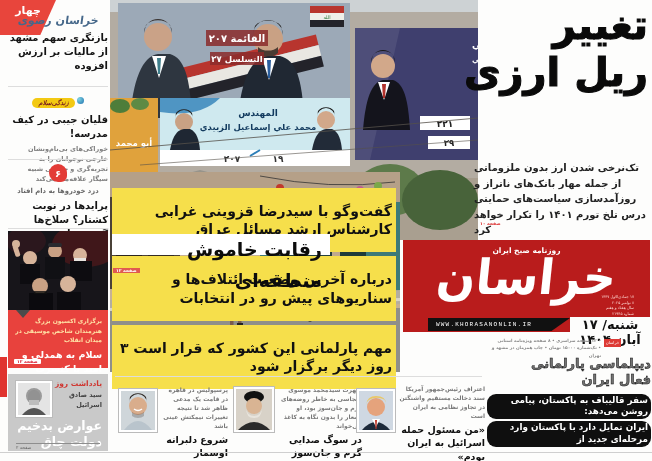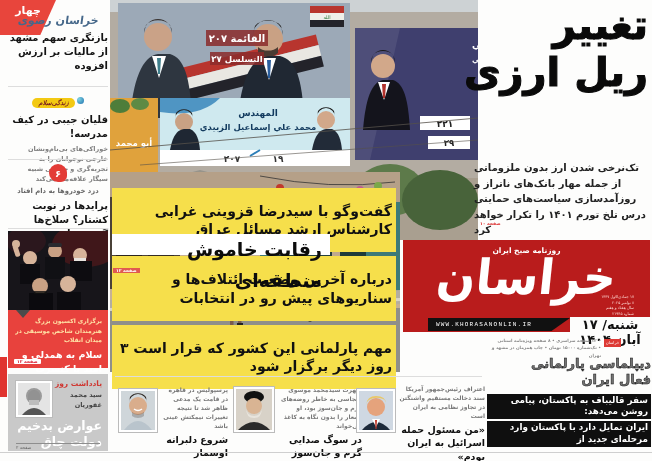--- a/index.html
+++ b/index.html
@@ -48,21 +48,21 @@
   .urlbar{position:absolute;left:25px;bottom:1px;width:142px;height:13px;background:#111;
           clip-path:polygon(0 0,100% 0,87% 100%,0 100%);color:#fff;direction:ltr;
           font-family:"Liberation Mono","DejaVu Sans Mono",monospace;font-size:6px;letter-spacing:1.2px;
           line-height:13px;padding-left:8px;box-sizing:border-box;}
   .datebox{position:absolute;right:0;bottom:0;width:80px;height:15px;background:#fdfdfc;color:#111;
            font-size:13px;font-weight:900;text-align:center;line-height:15px;}
   .meta{font-size:4.3px;color:#8a8a8a;font-weight:700;line-height:1.7;text-align:right;}
   .minilogo{background:#dd3a35;color:#fff;font-size:4px;text-align:center;line-height:8px;}
   .dip-t{font-size:13px;font-weight:700;color:#737373;line-height:1.25;-webkit-text-stroke:.5px #101010;}
   .bline{display:inline-block;background:#0f0f0f;color:#fff;font-size:8.8px;font-weight:700;
-         padding:1px 3px;margin-top:2px;line-height:1.35;}
+         padding:1px 3px;margin-top:2px;line-height:1.35;border-radius:9px;}
   .card-k{font-size:6px;color:#777;font-weight:700;line-height:1.5;text-align:right;}
   .card-t{font-size:9.5px;color:#111;font-weight:900;line-height:1.4;text-align:right;margin-top:3px;}
   .ribbon{background:#e8453c;clip-path:polygon(0 0,100% 0,72% 100%,0 100%);color:#fff;
           font-size:11px;font-weight:900;line-height:22px;text-align:center;transform-origin:0 0;}
 </style>
 </head>
 <body>
 
 <div id="page">
 
@@ -126,21 +126,21 @@
     <span class="lbl">یادداشت روز</span>
     <div class="abs frame" style="left:7px;top:6px;width:38px;height:38px;">
       <svg width="32" height="32" viewBox="0 0 32 32">
         <rect width="32" height="32" fill="#e4e4e4"></rect>
         <circle cx="16" cy="13" r="8" fill="#9a9a9a"></circle>
         <path d="M10 13 a6 6 0 0 1 12 0 v4 h-12 z" fill="#8a8a8a" opacity="0.5"></path>
         <rect x="11" y="17" width="10" height="5" fill="#bdbdbd"></rect>
         <path d="M4 32 q12 -14 24 0 z" fill="#555"></path>
       </svg>
     </div>
-    <div class="auth">سید محمد غفوریان</div>
+    <div class="auth">سید صادق اسرائیل</div>
     <div class="ttl">عوارض بدخیم دولت چاق</div>
     <div class="rule"></div>
     <span class="ref">صفحه ۲</span>
   </div>
 
   <div class="abs" style="left:0;top:357px;width:7px;height:40px;background:#e0342f;"></div>
 
   <svg class="abs" style="left:110px;top:0;" width="368" height="240" viewBox="0 0 368 240">
     <rect width="368" height="240" fill="#b3aca2"></rect>
     <rect width="368" height="12" fill="#cdd2d4"></rect>

